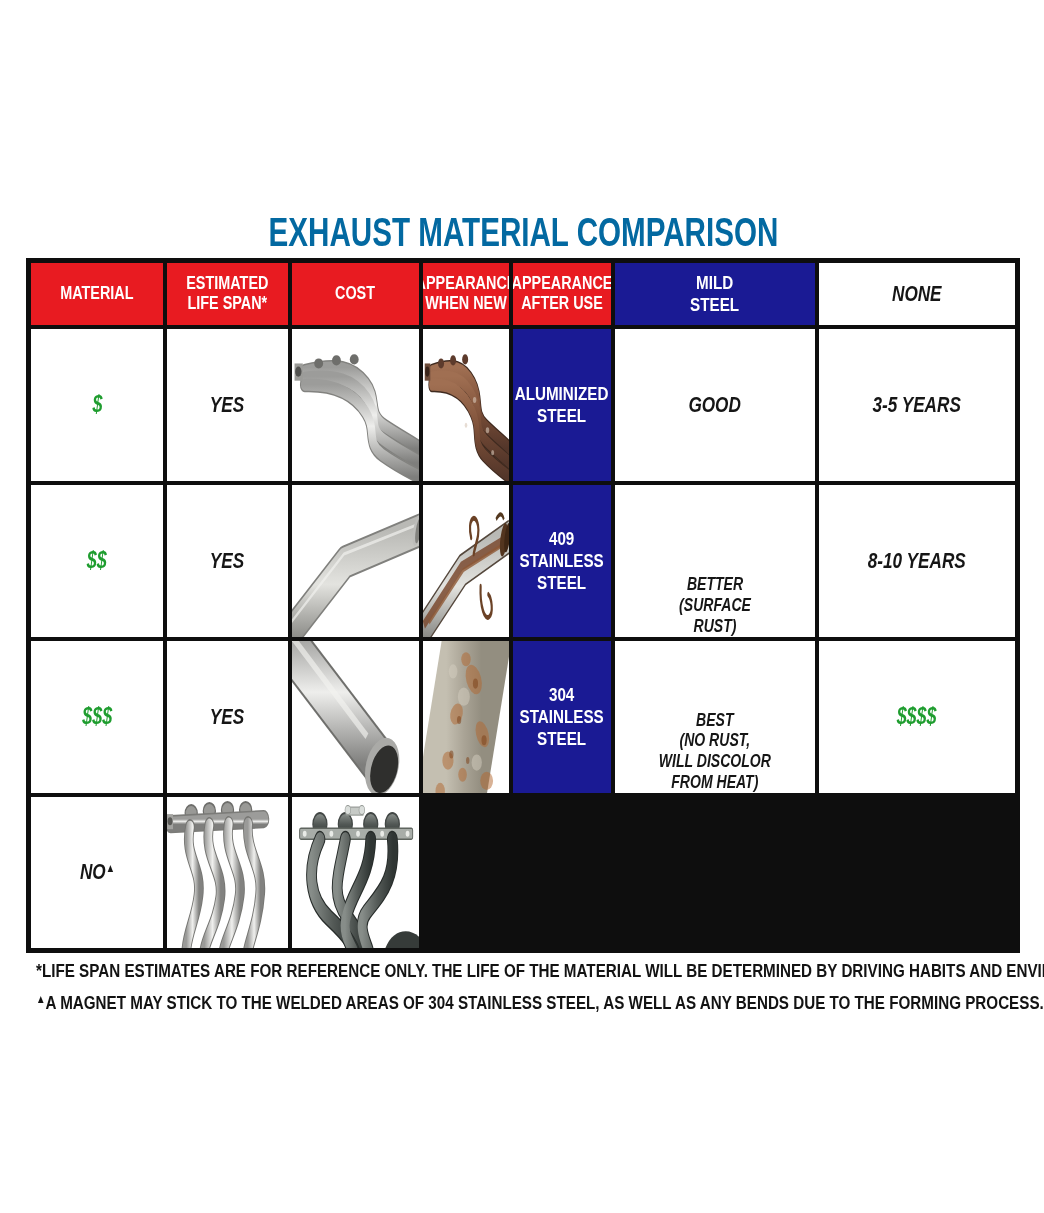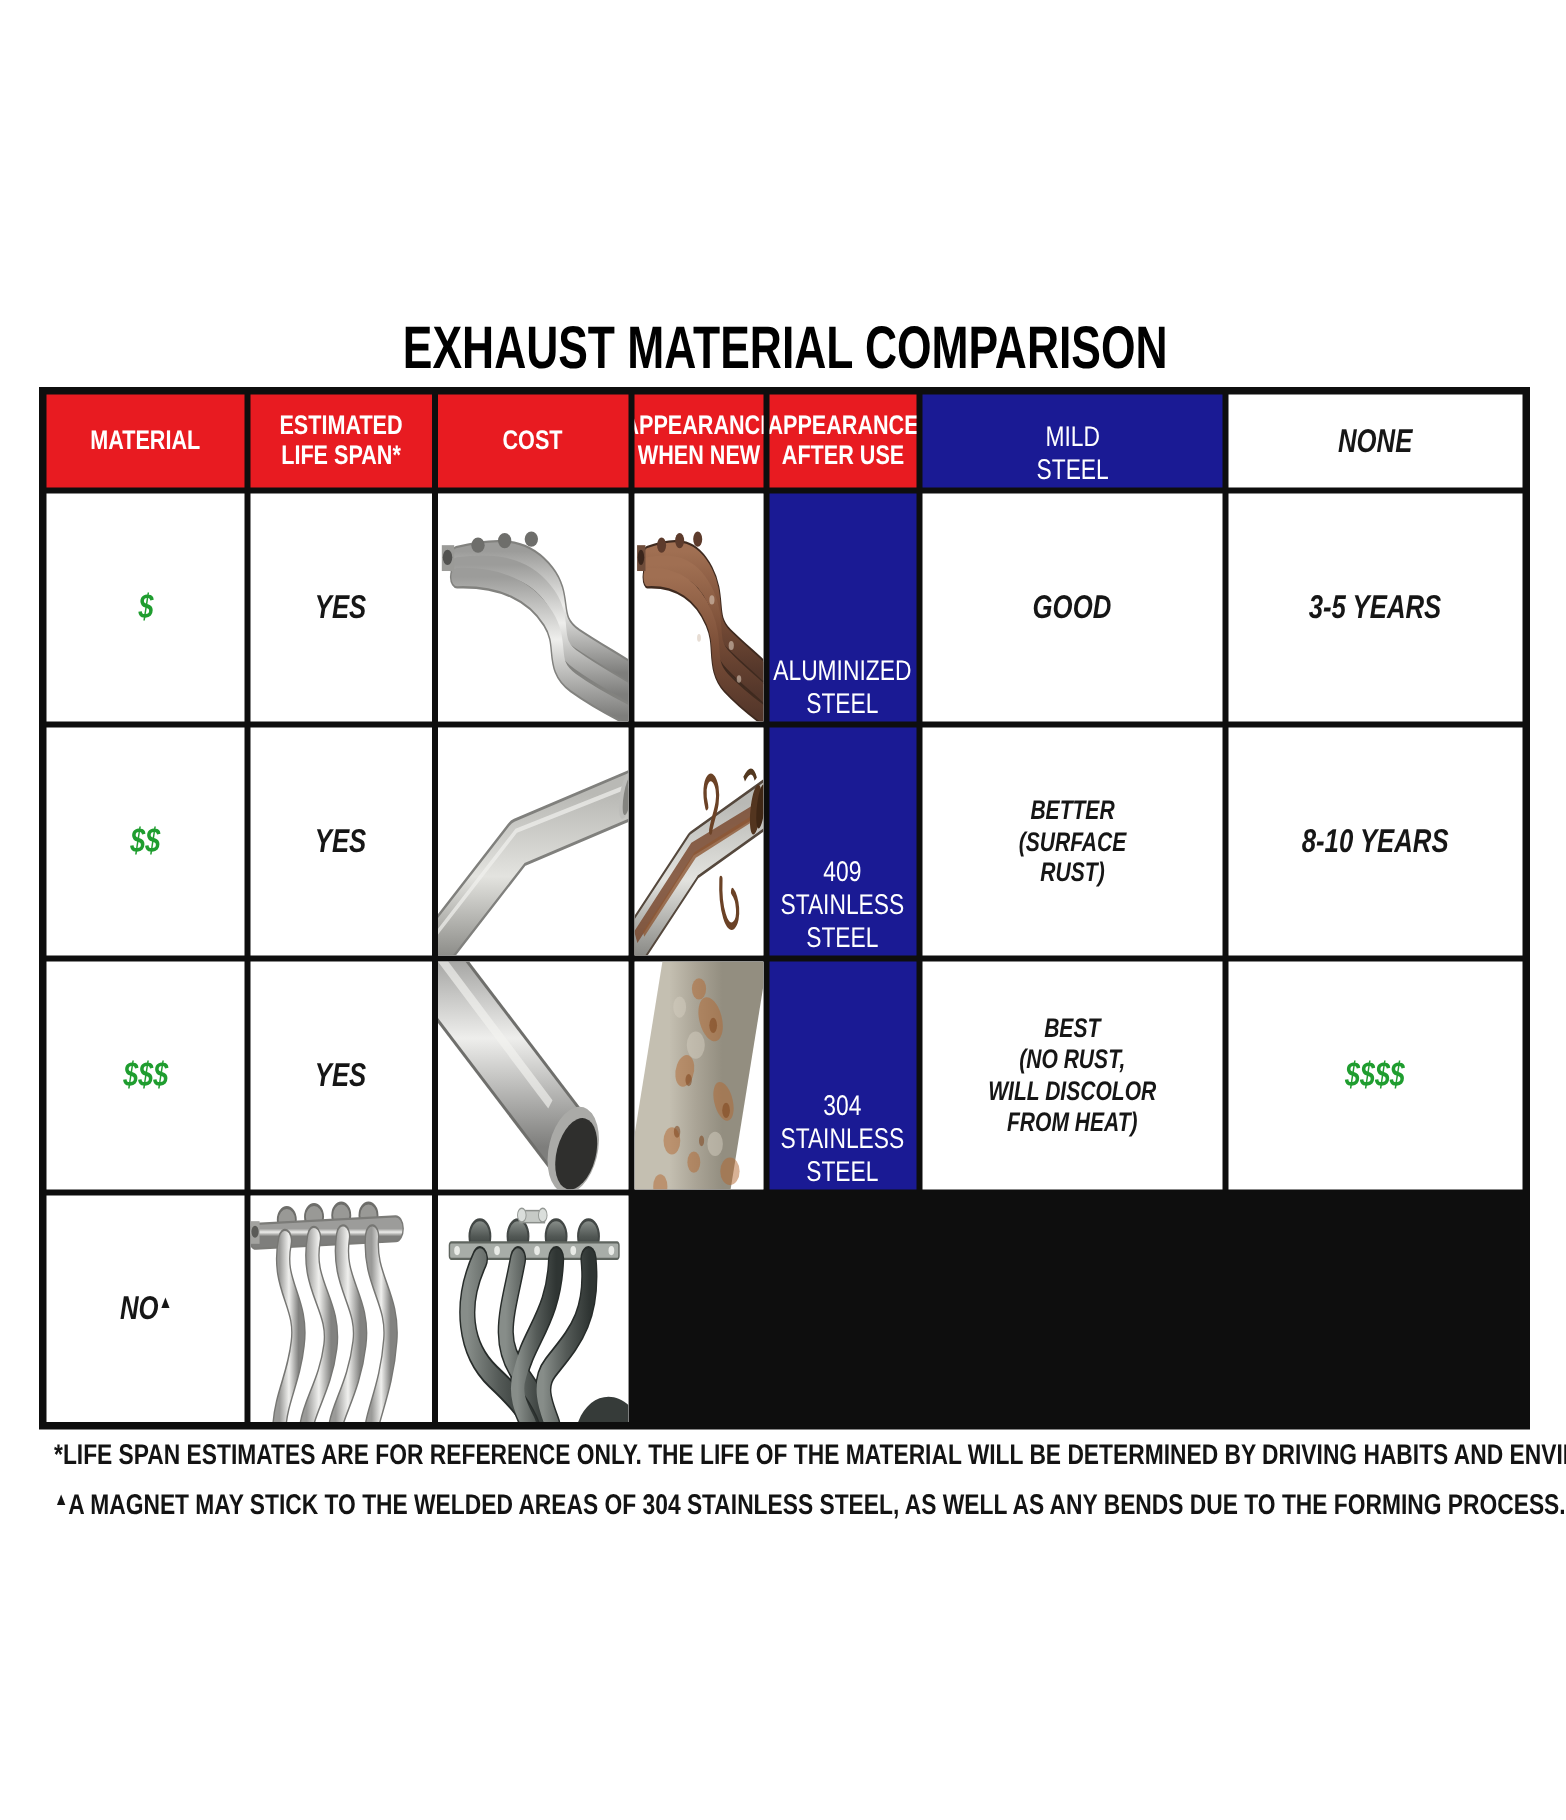--- a/index.html
+++ b/index.html
@@ -3,38 +3,38 @@
 <meta charset="utf-8">
 <style>
   html,body{margin:0;padding:0;}
   body{
     width:1044px;height:1213px;position:relative;background:#ffffff;
     font-family:"Liberation Sans",sans-serif;color:#151515;overflow:hidden;
   }
   .cx{display:inline-block;transform-origin:center;white-space:pre-line;}
   .page-title{
     position:absolute;left:26px;top:212px;width:994px;text-align:center;
-    font-size:40px;font-weight:700;color:#000000;line-height:1;
+    font-size:40px;font-weight:700;color:#0369a1;line-height:1;
   }
   .page-title .cx{transform:scaleX(0.74);}
   .grid{
     position:absolute;left:26px;top:258px;width:994px;height:695px;
     background:#0e0e0e;display:grid;box-sizing:border-box;
     grid-template-columns:132px 121px 127px 86px 98px 200px 196px;
     grid-template-rows:62px 152px 152px 152px 151px;
     gap:4px;padding:5px;
   }
   .cell{display:flex;align-items:center;justify-content:center;text-align:center;overflow:hidden;}
   .hdr{background:#e81b21;color:#ffffff;font-weight:700;font-size:18px;line-height:1.1;}
   .hdr .cx{transform:scaleX(0.8);}
-  .mat{background:#1a1a94;color:#ffffff;font-weight:400;font-size:19px;line-height:1.15;align-items:flex-end;}
+  .mat{background:#1a1a94;color:#ffffff;font-weight:700;font-size:19px;line-height:1.15;}
   .mat .cx{transform:scaleX(0.8);}
   .val{background:#ffffff;color:#161616;font-weight:700;font-size:22px;line-height:1.1;font-style:italic;}
   .val .cx{transform:scaleX(0.78);}
-  .val-multi{font-size:18px;line-height:1.16;}
+  .val-multi{font-size:18px;line-height:1.16;align-items:flex-end;}
   .cost{color:#1f9d2f;font-size:23px;}
   .sup-tri{font-size:12px;vertical-align:7px;font-weight:700;}
   .photo{background:#ffffff;}
   .photo svg{width:100%;height:100%;display:block;}
   .notes{position:absolute;left:36px;top:957px;font-weight:700;color:#131313;font-size:19px;}
   .note{line-height:28px;white-space:nowrap;}
   .note .cx{transform-origin:left center;transform:scaleX(0.8);white-space:nowrap;}
   .note-tri{font-size:12px;vertical-align:6px;}
   .defs-holder{position:absolute;width:0;height:0;overflow:hidden;}
 </style>

